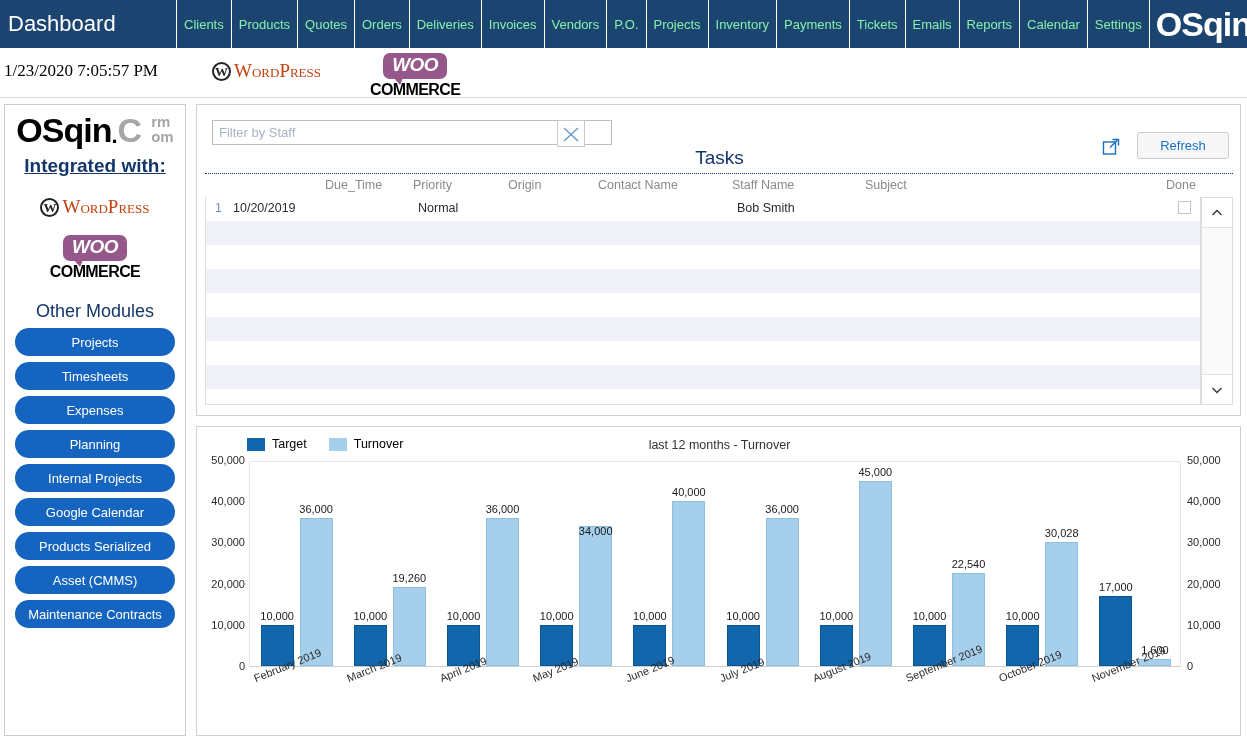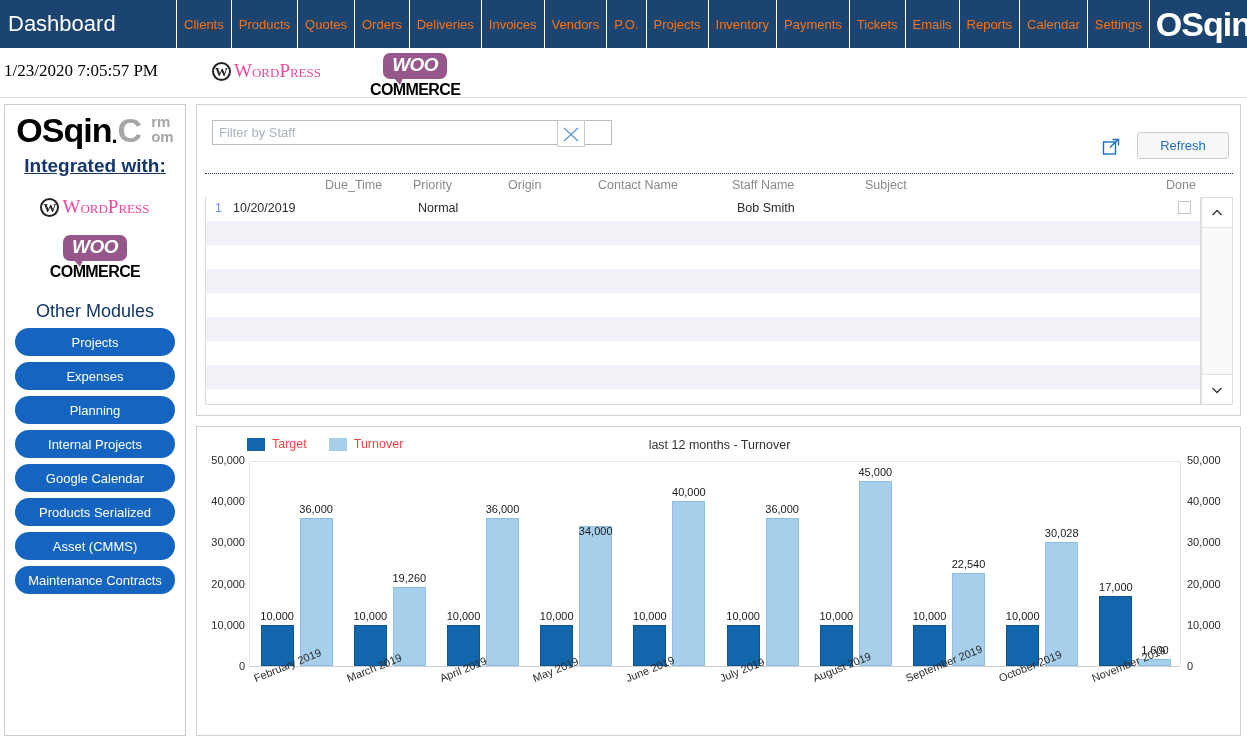--- a/index.html
+++ b/index.html
@@ -19,21 +19,21 @@
     display: flex; align-items: stretch;
   }
   #dashboard-title {
     color: #ffffff; font-size: 22px; font-weight: 400;
     padding: 0 0 0 8px; display: flex; align-items: center;
     width: 176px; flex: 0 0 176px; text-align: center;
   }
   .nav-tab {
     flex: 0 0 auto;
     border-left: 1px solid #ffffff;
-    color: #f97316; font-size: 13px;
+    color: #86efac; font-size: 13px;
     display: flex; align-items: center; justify-content: center;
     padding: 16px 7px;
     height: 48px;
     cursor: pointer;
     white-space: nowrap;
   }
   #nav-logo {
     flex: 1 1 auto;
     border-left: 1px solid #ffffff;
     display: flex; align-items: center; justify-content: flex-start;
@@ -63,21 +63,21 @@
     display: flex; align-items: center; gap: 3px;
   }
   .wp-circle {
     width: 19px; height: 19px; border-radius: 50%;
     border: 2px solid #222; display: flex; align-items: center; justify-content: center;
     font-family: "Liberation Serif", serif; font-weight: bold; font-size: 13px; color: #222;
     line-height: 1;
   }
   .wp-text {
     font-family: "Liberation Serif", serif; font-size: 19px;
-    font-variant: small-caps; color: #ec4899; letter-spacing: 0px;
+    font-variant: small-caps; color: #c2410c; letter-spacing: 0px;
   }
   #woo-logo {
     position: absolute; left: 370px; top: 53px;
     display: flex; flex-direction: column; align-items: center;
   }
   .woo-bubble {
     background: #96588a; color: #ffffff;
     font-size: 19px; font-weight: bold; font-style: italic;
     padding: 1px 9px 3px 9px; border-radius: 7px;
     position: relative; letter-spacing: -0.5px;
@@ -217,21 +217,21 @@
   #chart-panel {
     position: absolute; left: 196px; top: 426px; width: 1045px; height: 310px;
     background: #ffffff; border: 1px solid #d0d0d0;
   }
   #legend {
     position: absolute; left: 50px; top: 10px;
     display: flex; align-items: center; gap: 22px;
   }
   .legend-item { display: flex; align-items: center; gap: 7px; }
   .legend-swatch { width: 18px; height: 13px; }
-  .legend-label { font-size: 12.5px; color: #ef4444; }
+  .legend-label { font-size: 12.5px; color: #000000; }
   #chart-title {
     position: absolute; left: 0; top: 11px; width: 1045px;
     text-align: center; font-size: 12.5px; color: #333333;
   }
   #plot {
     position: absolute; left: 52px; top: 34px; width: 932px; height: 206px;
     border: 1px solid #e6e6e6; border-bottom: 1px solid #cfcfcf;
     background: #ffffff;
   }
   .ytick-l, .ytick-r {
@@ -326,37 +326,39 @@
   </div>
 
   <div id="side-woo">
     <span class="woo-bubble">WOO</span>
     <span class="woo-text">COMMERCE</span>
   </div>
 
   <div id="other-modules">Other Modules</div>
 
   <div class="module-btn">Projects</div>
+  <div class="module-btn">Timesheets</div>
   <div class="module-btn">Expenses</div>
   <div class="module-btn">Planning</div>
   <div class="module-btn">Internal Projects</div>
   <div class="module-btn">Google Calendar</div>
   <div class="module-btn">Products Serialized</div>
   <div class="module-btn">Asset (CMMS)</div>
   <div class="module-btn">Maintenance Contracts</div>
 </div>
 
 <div id="tasks-panel">
   <input id="filter-input" placeholder="Filter by Staff" style="">
   <div id="filter-clear">
     <svg width="20" height="20" viewBox="0 0 20 20">
       <line x1="3" y1="4" x2="17" y2="17" stroke="#6699cc" stroke-width="1.4"></line>
       <line x1="17" y1="4" x2="3" y2="17" stroke="#6699cc" stroke-width="1.4"></line>
     </svg>
   </div>
+  <div id="tasks-title">Tasks</div>
   <div id="popout-icon">
     <svg width="18" height="18" viewBox="0 0 18 18">
       <rect x="1.5" y="4" width="12" height="12" fill="none" stroke="#1a6fc4" stroke-width="1.4"></rect>
       <path d="M8 9.5 L16 1.5" stroke="#1a6fc4" stroke-width="1.4" fill="none"></path>
       <path d="M10.5 1.5 L16.5 1.5 L16.5 7.5" stroke="#1a6fc4" stroke-width="1.4" fill="none"></path>
     </svg>
   </div>
   <div id="refresh-btn">Refresh</div>
 
   <div id="tasks-grid">

